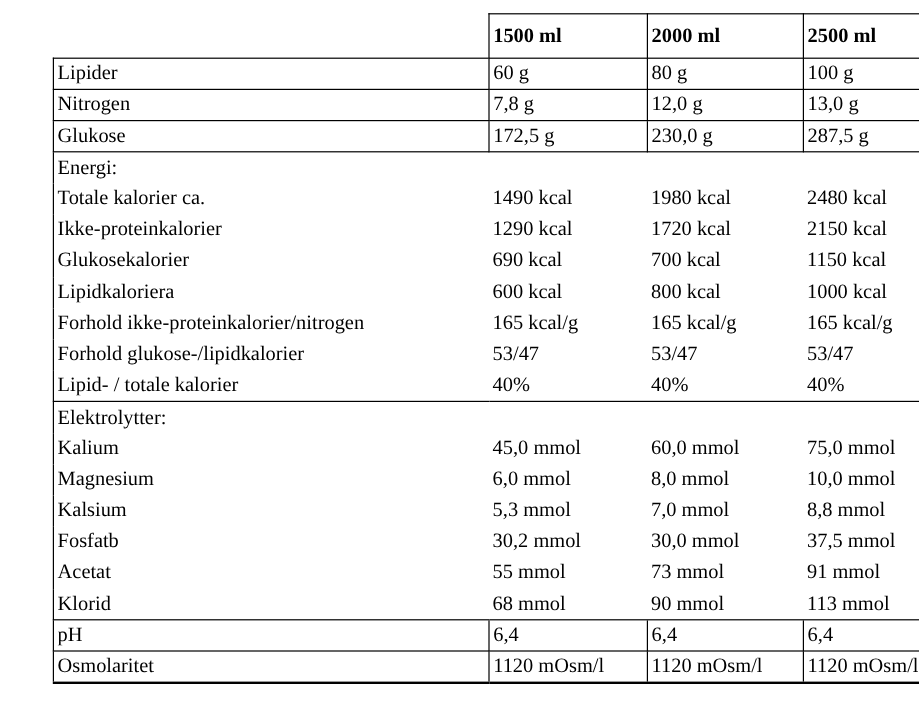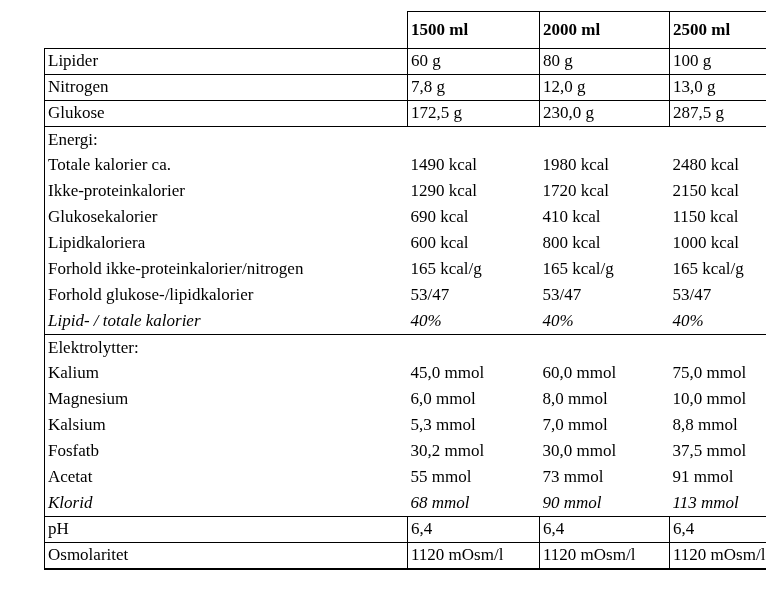--- a/index.html
+++ b/index.html
@@ -57,21 +57,21 @@
   
   tr.r-section td:first-child,
   tr.r-plain td:first-child,
   tr.r-plain-end td:first-child { border-left: 1px solid #000000; }
 
   tr.r-section td.last-col,
   tr.r-plain td.last-col,
   tr.r-plain-end td.last-col { border-right: 1px solid #000000; }
 
   
-  tr.r-plain-end td { border-bottom: 1px solid #000000; font-style: italic; }
+  tr.r-plain-end td { border-bottom: 1px solid #000000; }
 
   
   tbody tr:last-child td { border-bottom-width: 2px; }
 </style>
 </head>
 <body>
 
 <div class="page">
   <table class="nutrition">
     <colgroup>
@@ -121,21 +121,21 @@
         </tr>
         <tr class="r-plain">
           <td>Ikke-proteinkalorier</td>
           <td>1290 kcal</td>
           <td>1720 kcal</td>
           <td class="last-col">2150 kcal</td>
         </tr>
         <tr class="r-plain">
           <td>Glukosekalorier</td>
           <td>690 kcal</td>
-          <td>410 kcal</td>
+          <td>700 kcal</td>
           <td class="last-col">1150 kcal</td>
         </tr>
         <tr class="r-plain">
           <td>Lipidkaloriera</td>
           <td>600 kcal</td>
           <td>800 kcal</td>
           <td class="last-col">1000 kcal</td>
         </tr>
         <tr class="r-plain">
           <td>Forhold ikke-proteinkalorier/nitrogen</td>

